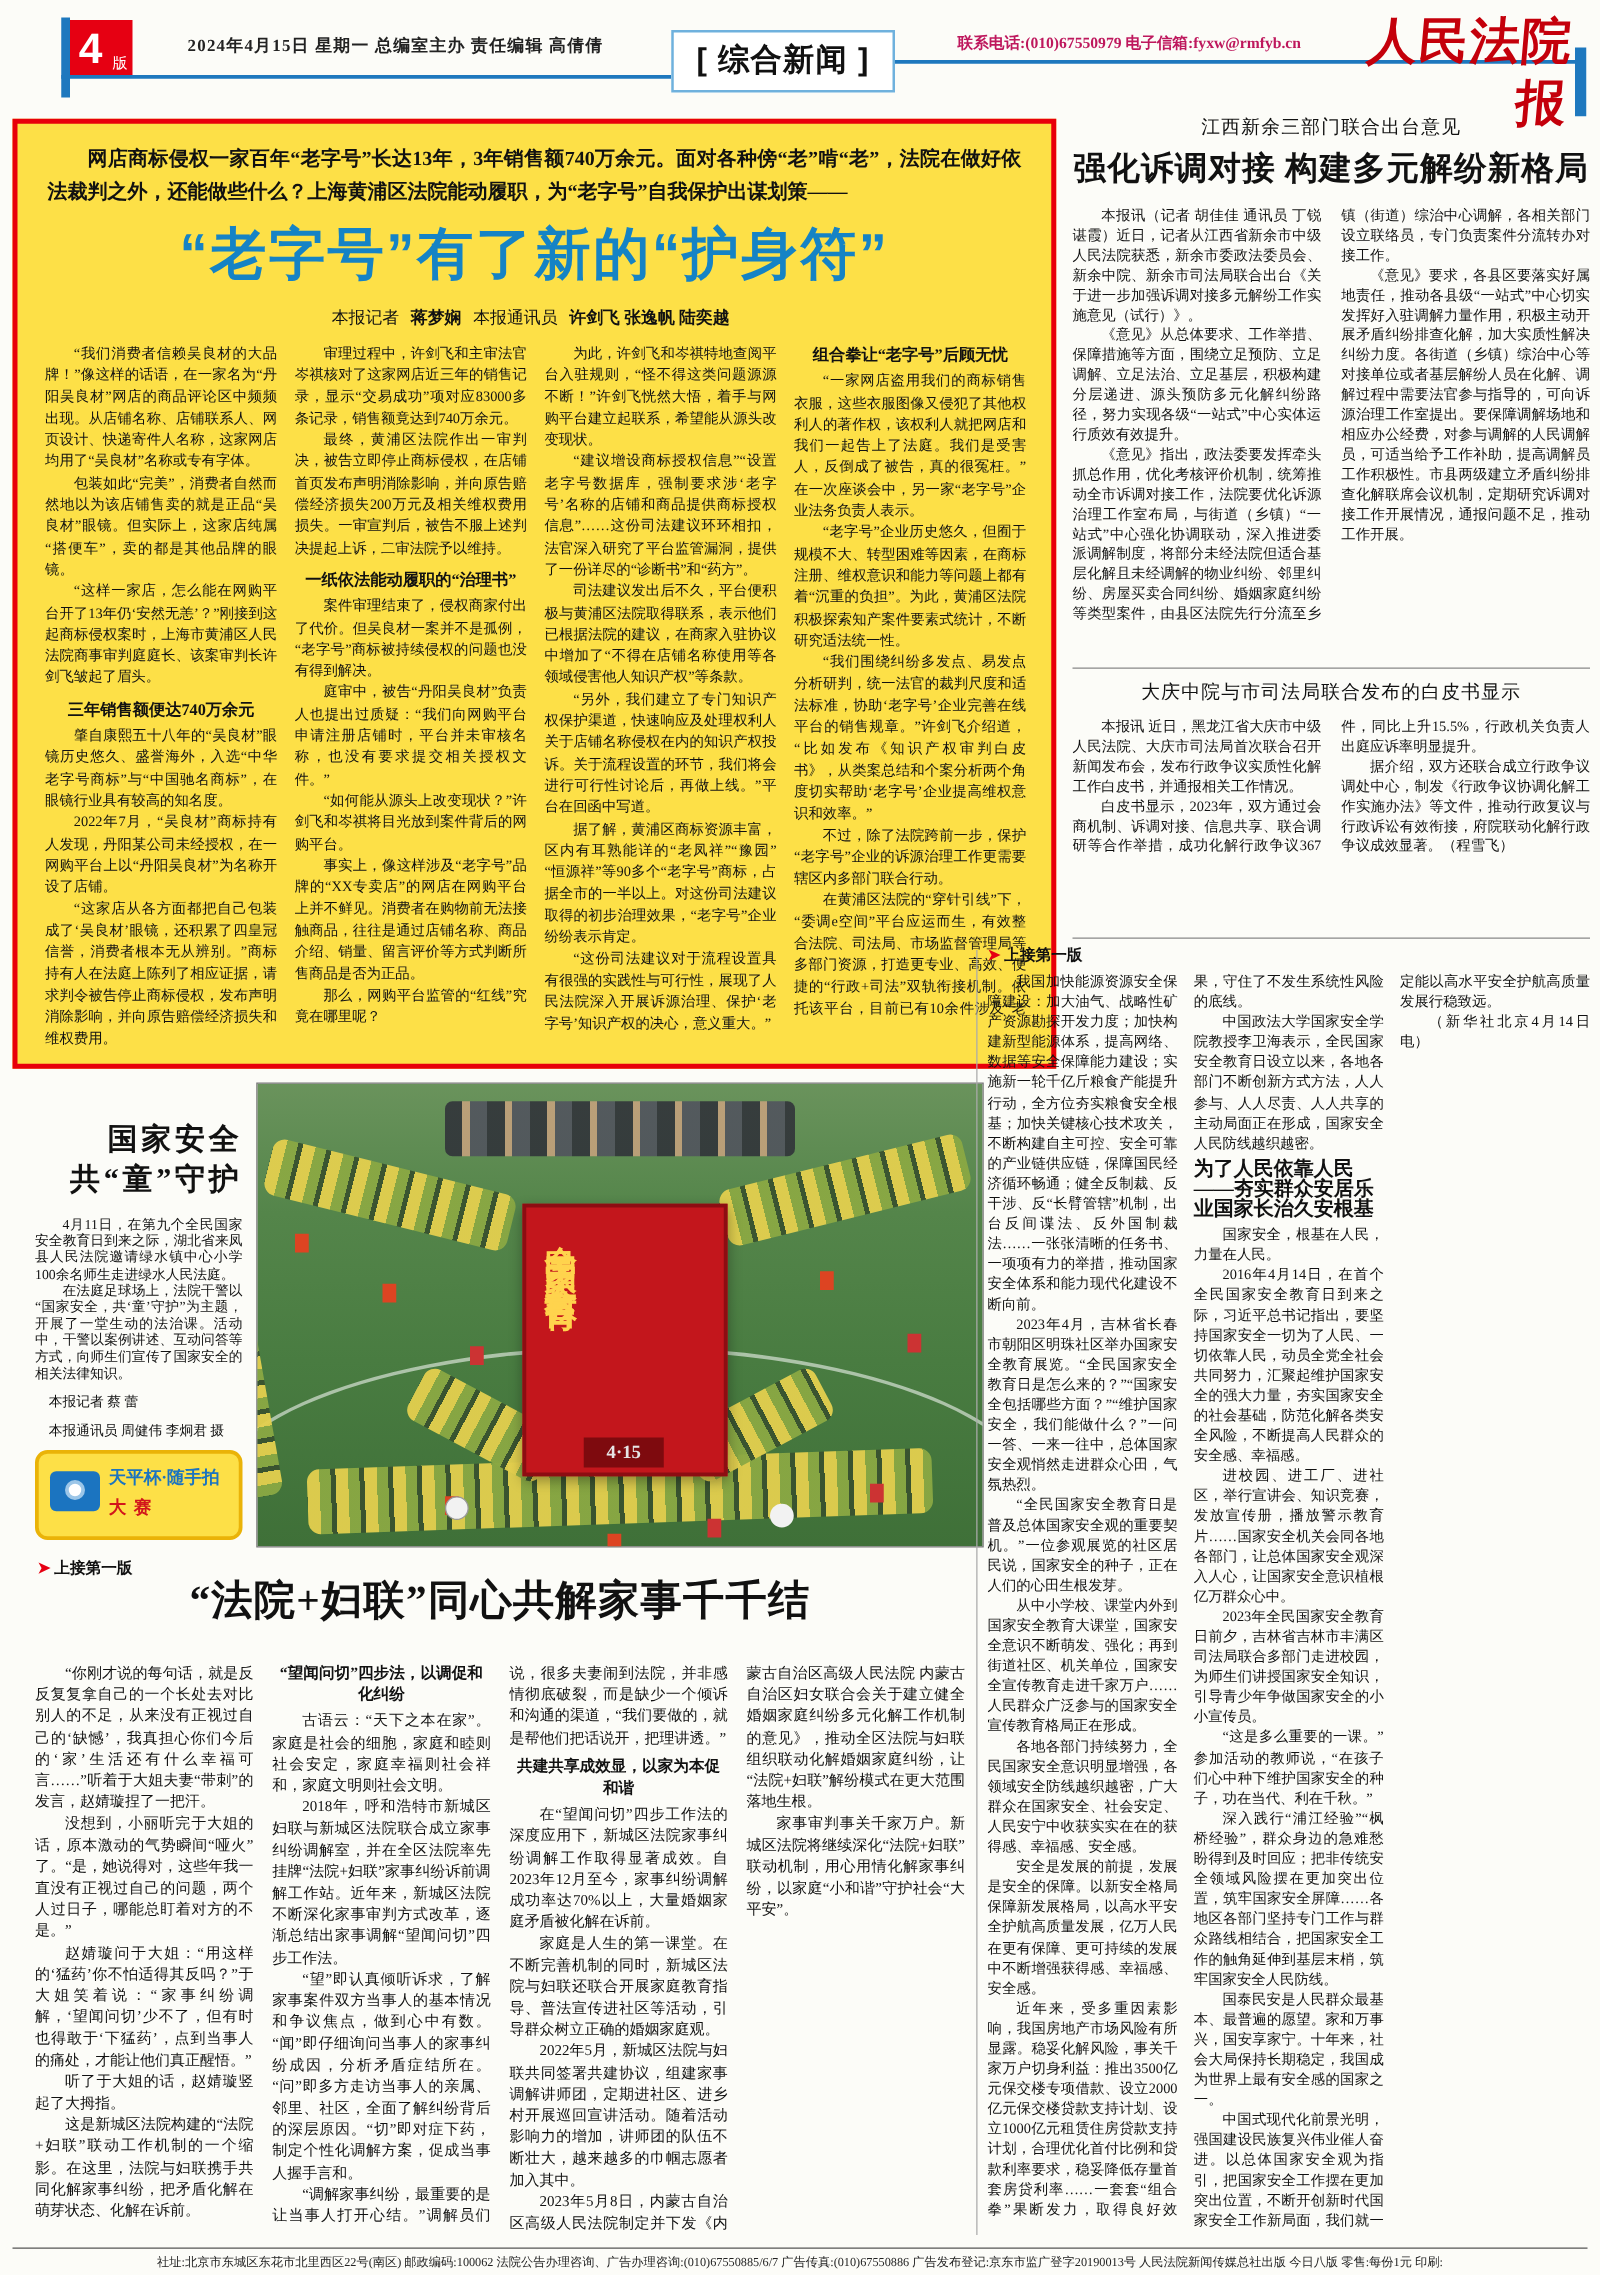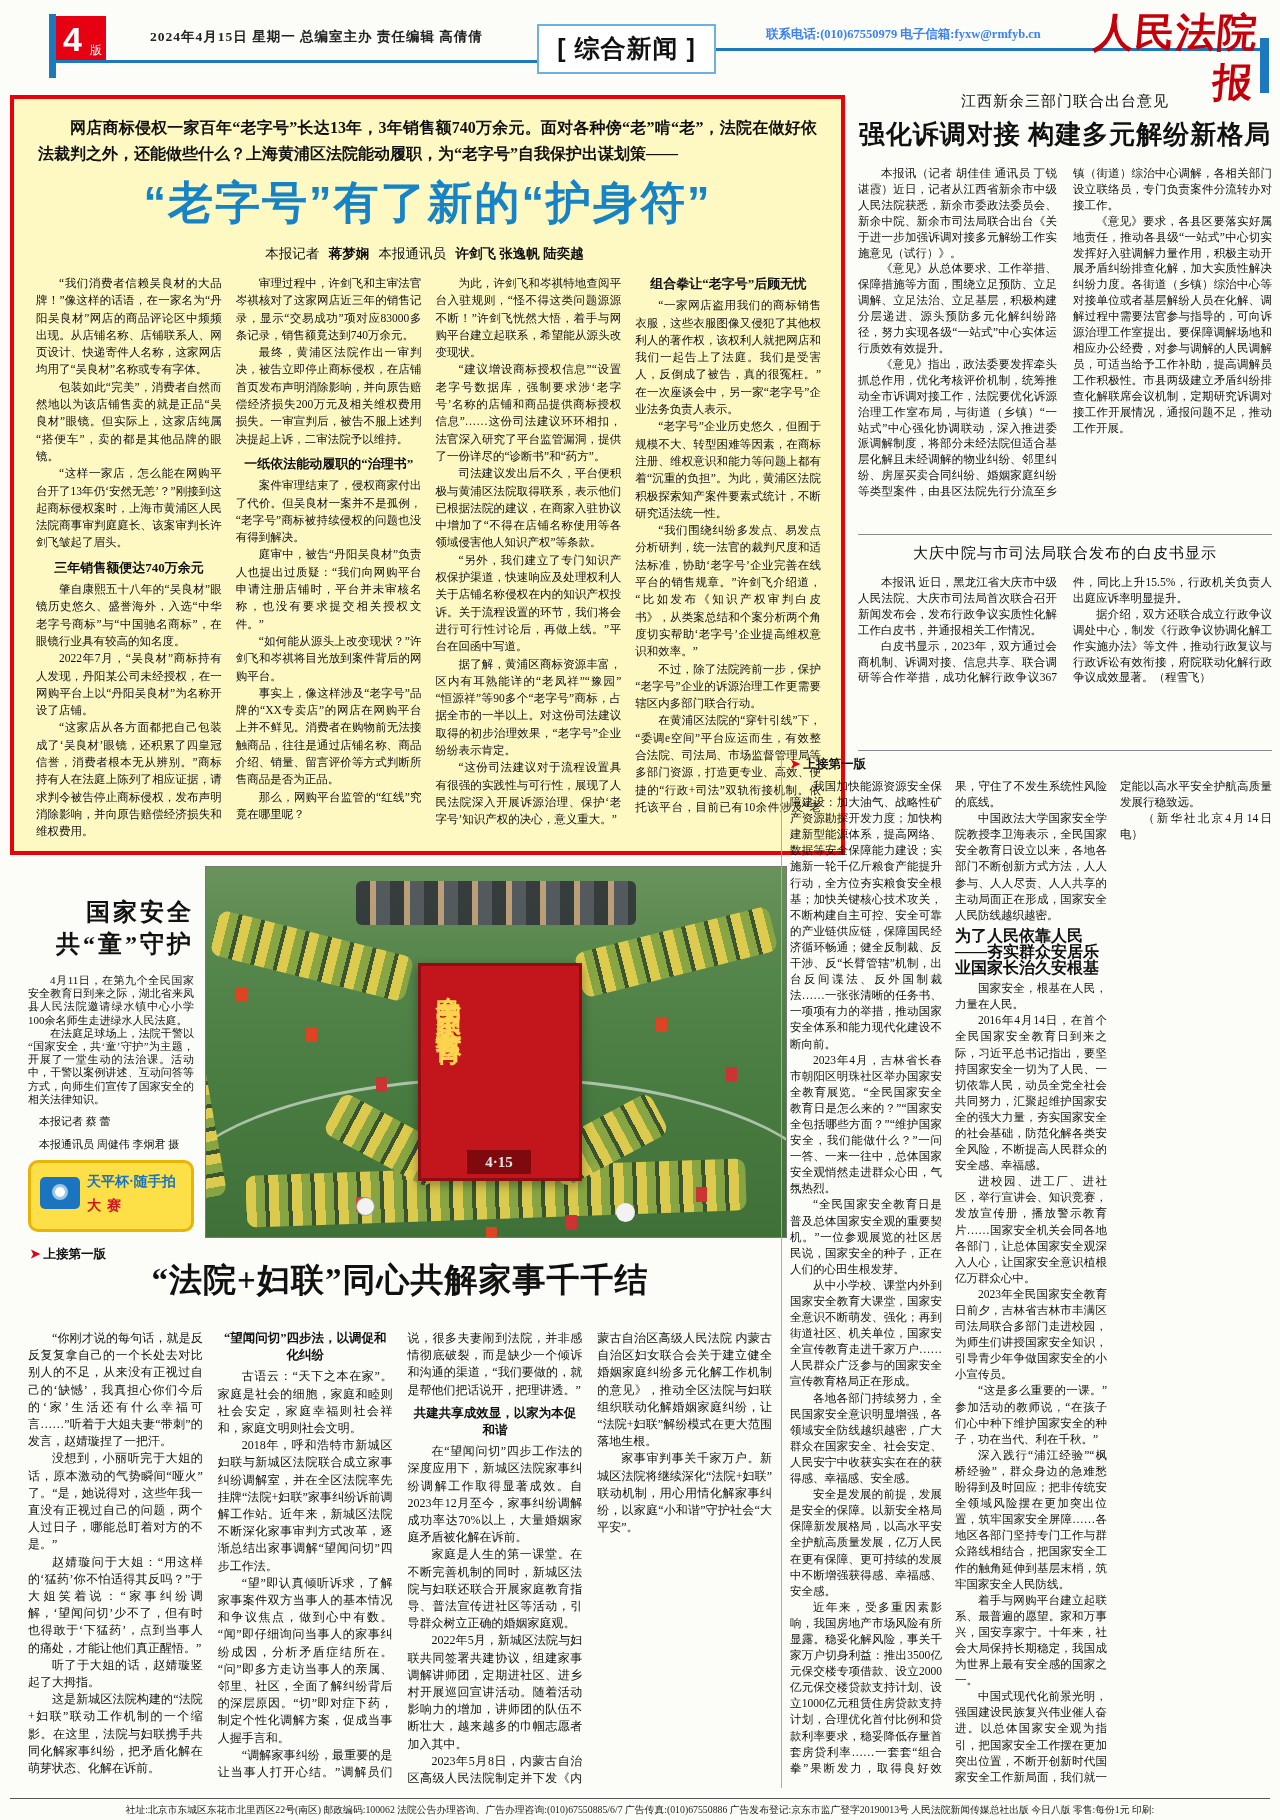--- a/index.html
+++ b/index.html
@@ -9,31 +9,31 @@
   .sans{font-family:"Liberation Sans","DejaVu Sans",sans-serif;}
   p{margin:0;text-indent:2em;text-align:justify;}
   .subhead{text-indent:0;text-align:center;font-weight:bold;}
 
   
   .blue-bar-l{left:49px;top:14px;width:7px;height:64px;background:#1e78be;}
   .page-no{left:56px;top:16px;width:50px;height:46px;background:#e60012;color:#fff;}
   .page-no .num{position:absolute;left:7px;top:1px;font-size:34px;font-weight:bold;line-height:44px;}
   .page-no .ban{position:absolute;right:4px;bottom:3px;font-size:12px;}
   .date-line{left:150px;top:28px;font-size:13.5px;letter-spacing:1px;font-weight:bold;color:#222;}
-  .contact-line{left:766px;top:26px;font-size:12.5px;font-weight:bold;color:#3b82f6;}
+  .contact-line{left:766px;top:26px;font-size:12.5px;font-weight:bold;color:#be185d;}
   .rule-left{left:49px;top:60px;width:488px;height:3px;background:#1e78be;}
   .rule-right{left:712px;top:48px;width:548px;height:3px;background:#1e78be;}
   .section-box{left:537px;top:24px;width:175px;height:46px;border:2px solid #6fb1dd;background:#fff;
                text-align:center;line-height:44px;font-size:25px;font-weight:900;letter-spacing:1px;}
   .masthead{left:1068px;top:8px;width:190px;height:50px;color:#c4000b;font-size:40px;font-weight:900;
             letter-spacing:1px;transform:skewX(-5deg);line-height:50px;text-align:right;}
   .blue-bar-r{left:1260px;top:38px;width:9px;height:55px;background:#1e78be;}
 
   
-  .redbox{left:10px;top:95px;width:835px;height:760px;border:4px solid #e8000a;background:#fef9c3;box-sizing:border-box;}
+  .redbox{left:10px;top:95px;width:835px;height:760px;border:4px solid #e8000a;background:#fde047;box-sizing:border-box;}
   .lead-intro{position:absolute;left:24px;top:16px;width:779px;font-size:16px;line-height:26px;font-weight:bold;}
   .lead-headline{position:absolute;left:0;top:74px;width:100%;text-align:center;color:#1583c5;
                  font-size:45px;font-weight:900;letter-spacing:2px;margin:0;}
   .lead-byline{position:absolute;left:0;top:146px;width:100%;text-align:center;font-size:13.5px;}
   .lead-byline b{margin:0 6px;}
   .lead-cols{position:absolute;left:22px;top:176px;width:785px;height:566px;
              column-count:4;column-gap:14px;column-fill:auto;overflow:hidden;
              font-size:11.5px;line-height:17.3px;}
   .lead-cols .subhead{font-size:13px;margin:7px 0 5px;}
 
@@ -267,20 +267,20 @@
       <p>安全是发展的前提，发展是安全的保障。以新安全格局保障新发展格局，以高水平安全护航高质量发展，亿万人民在更有保障、更可持续的发展中不断增强获得感、幸福感、安全感。</p>
       <p>近年来，受多重因素影响，我国房地产市场风险有所显露。稳妥化解风险，事关千家万户切身利益：推出3500亿元保交楼专项借款、设立2000亿元保交楼贷款支持计划、设立1000亿元租赁住房贷款支持计划，合理优化首付比例和贷款利率要求，稳妥降低存量首套房贷利率……一套套“组合拳”果断发力，取得良好效果，守住了不发生系统性风险的底线。</p>
       <p>中国政法大学国家安全学院教授李卫海表示，全民国家安全教育日设立以来，各地各部门不断创新方式方法，人人参与、人人尽责、人人共享的主动局面正在形成，国家安全人民防线越织越密。</p>
       <p class="subhead">为了人民依靠人民——夯实群众安居乐业国家长治久安根基</p>
       <p>国家安全，根基在人民，力量在人民。</p>
       <p>2016年4月14日，在首个全民国家安全教育日到来之际，习近平总书记指出，要坚持国家安全一切为了人民、一切依靠人民，动员全党全社会共同努力，汇聚起维护国家安全的强大力量，夯实国家安全的社会基础，防范化解各类安全风险，不断提高人民群众的安全感、幸福感。</p>
       <p>进校园、进工厂、进社区，举行宣讲会、知识竞赛，发放宣传册，播放警示教育片……国家安全机关会同各地各部门，让总体国家安全观深入人心，让国家安全意识植根亿万群众心中。</p>
       <p>2023年全民国家安全教育日前夕，吉林省吉林市丰满区司法局联合多部门走进校园，为师生们讲授国家安全知识，引导青少年争做国家安全的小小宣传员。</p>
       <p>“这是多么重要的一课。”参加活动的教师说，“在孩子们心中种下维护国家安全的种子，功在当代、利在千秋。”</p>
       <p>深入践行“浦江经验”“枫桥经验”，群众身边的急难愁盼得到及时回应；把非传统安全领域风险摆在更加突出位置，筑牢国家安全屏障……各地区各部门坚持专门工作与群众路线相结合，把国家安全工作的触角延伸到基层末梢，筑牢国家安全人民防线。</p>
-      <p>着手与网购平台建立起联系、最普遍的愿望。家和万事兴，国安享家宁。十年来，社会大局保持长期稳定，我国成为世界上最有安全感的国家之一。</p>
+      <p>国泰民安是人民群众最基本、最普遍的愿望。家和万事兴，国安享家宁。十年来，社会大局保持长期稳定，我国成为世界上最有安全感的国家之一。</p>
       <p>中国式现代化前景光明，强国建设民族复兴伟业催人奋进。以总体国家安全观为指引，把国家安全工作摆在更加突出位置，不断开创新时代国家安全工作新局面，我们就一定能以高水平安全护航高质量发展行稳致远。</p>
       <p>（新华社北京4月14日电）</p>
     </div>
 
   <div class="abs footer">社址:北京市东城区东花市北里西区22号(南区) 邮政编码:100062 法院公告办理咨询、广告办理咨询:(010)67550885/6/7 广告传真:(010)67550886 广告发布登记:京东市监广登字20190013号 人民法院新闻传媒总社出版 今日八版 零售:每份1元 印刷:</div>
 
 </div>
 
 </body></html>

